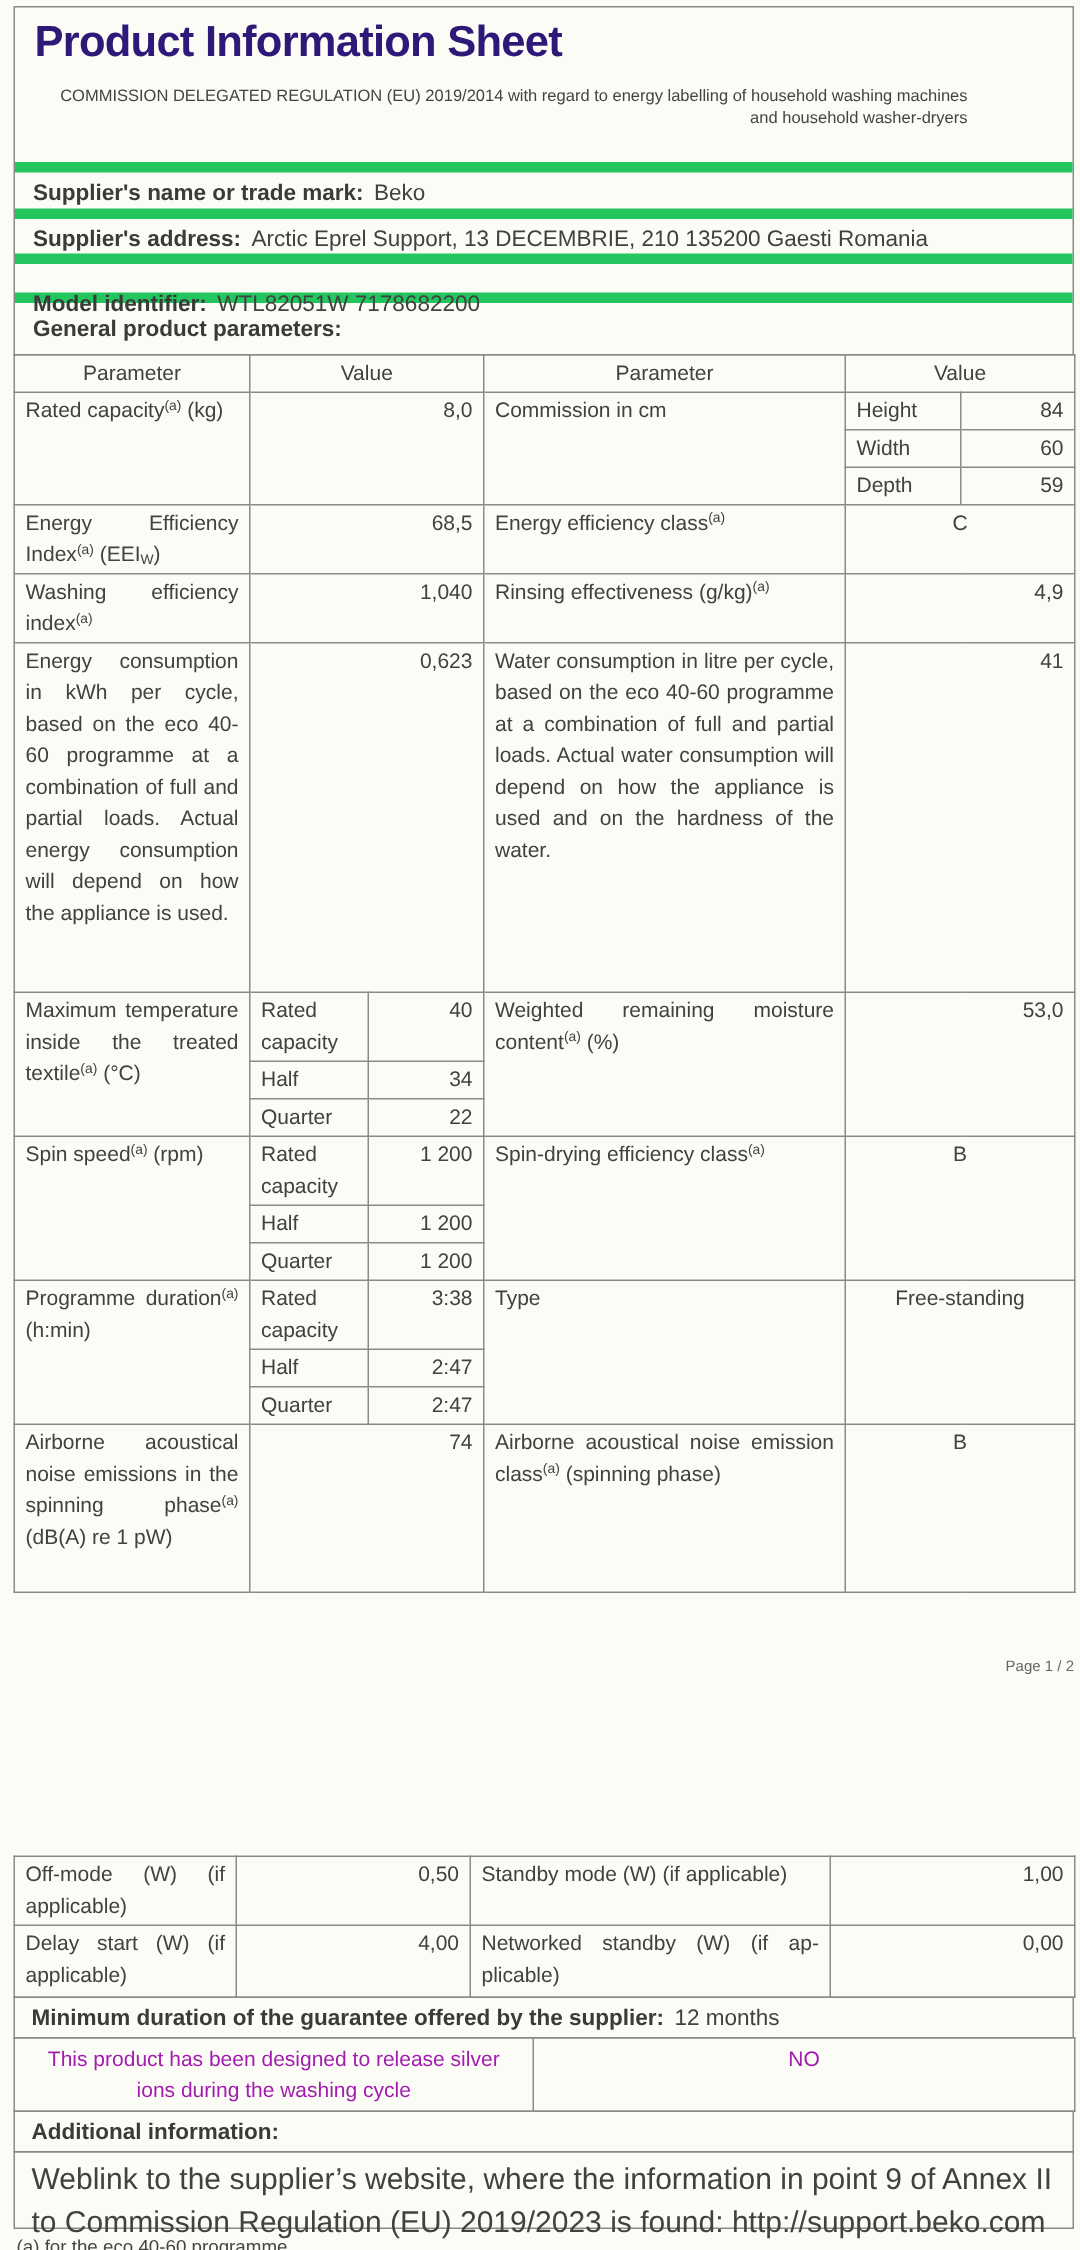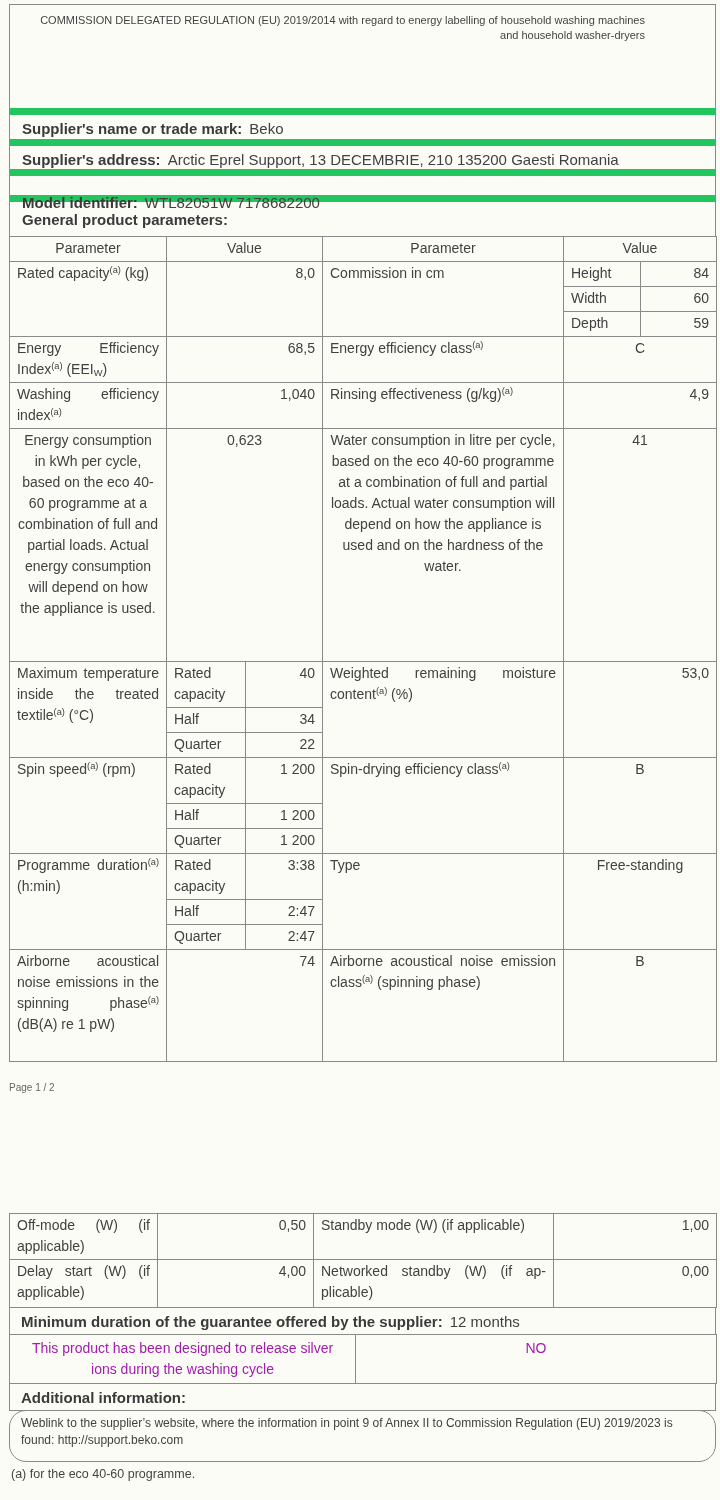--- a/index.html
+++ b/index.html
@@ -43,49 +43,50 @@
   sup { font-size: 66%; line-height: 0; vertical-align: baseline; position: relative; top: -0.5em; }
   sub { font-size: 66%; line-height: 0; vertical-align: baseline; position: relative; top: 0.25em; }
 
   tr.h23 > td { height: 23px; }
   tr.h24 > td { height: 24px; }
   tr.h25 > td { height: 25px; }
   tr.h43 > td { height: 43px; }
   tr.h46 > td { height: 46px; }
   tr.h48 > td { height: 48px; }
   tr.h112 > td { height: 112px; }
-  tr.h233 > td { height: 233px; text-align: center; }
+  tr.h233 > td { height: 233px; }
 
   
   .pageind {
-    width: 707px; margin-top: 20px; height: 14px;
-    font-size: 10px; color: #666;
+    width: 707px; margin-top: 44px; height: 14px;
+    text-align: right; font-size: 10px; color: #666;
   }
   .pagebreak { height: 117px; }
 
   
   .fullrow {
     width: 707px; border: 1px solid #8a8a8a; margin-top: -1px;
     font-size: 15px; padding: 3px 11px; line-height: 1.45;
   }
   .row-guarantee { height: 28px; }
   .row-additional { height: 28px; font-weight: bold; color: #3a3a3a; }
-  .row-weblink { height: 52px; font-size: 12px; padding-top: 4px; border-radius: 17px; }
+  .row-weblink { height: 52px; font-size: 20px; padding-top: 4px; }
   .silver { margin-top: -1px; }
   .silver td { font-weight: normal; color: #a21caf; padding: 3px 10px; }
   tr.h48s > td { height: 48px; }
   .footnote { margin: 5px 0 0 2px; font-size: 12.5px; color: #454545; }
 </style>
 </head>
 <body>
 
 <div class="page">
 
   <div class="headerbox w">
     <div class="title-cell">
+      <h1 class="doc-title">Product Information Sheet</h1>
       <div class="reg">COMMISSION DELEGATED REGULATION (EU) 2019/2014 with regard to energy labelling of household washing machines and household washer-dryers</div>
     </div>
     <div class="hb-row hb-name">
       <span class="lbl">Supplier's name or trade mark:</span><span class="val">Beko</span>
     </div>
     <div class="hb-row hb-addr">
       <span class="lbl">Supplier's address:</span><span class="val">Arctic Eprel Support, 13 DECEMBRIE, 210 135200 Gaesti Romania</span>
     </div>
     <div class="hb-row hb-model">
       <span class="lbl">Model identifier:</span><span class="val">WTL82051W 7178682200</span>

